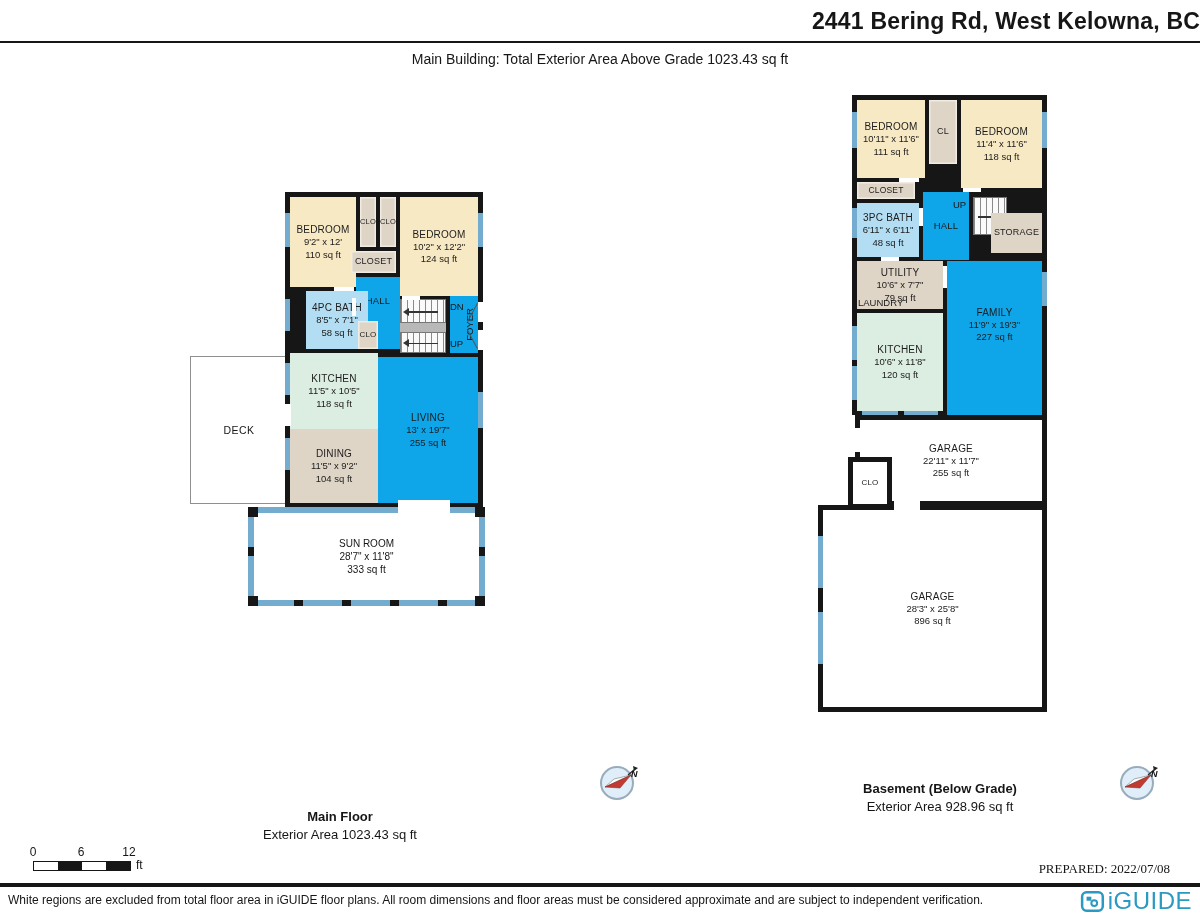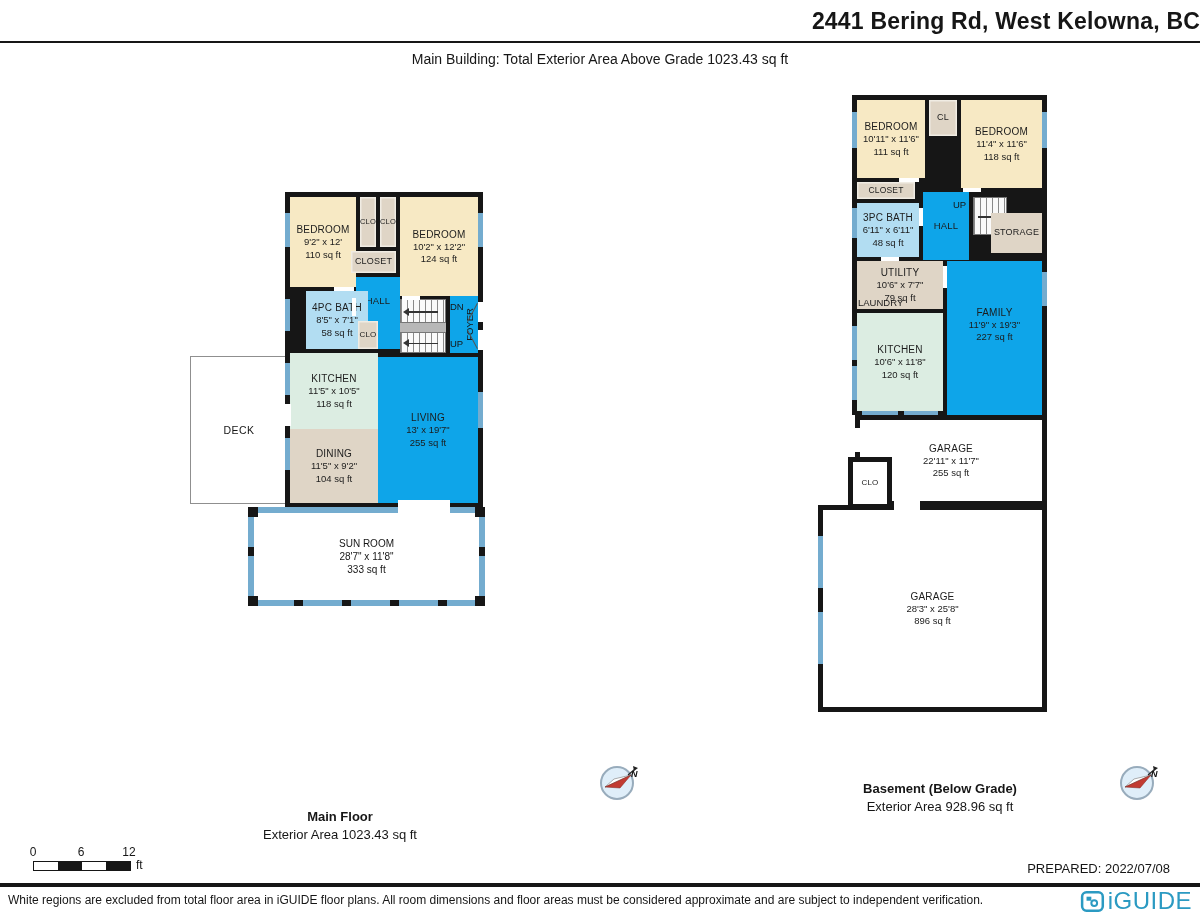--- a/index.html
+++ b/index.html
@@ -41,21 +41,21 @@
   .mark{position:absolute;background:#161616;}
   .caption{position:absolute;width:300px;text-align:center;font-size:13px;line-height:1.35;}
   .caption .cap-t{font-weight:bold;}
   .scalebar{position:absolute;left:24px;top:845px;width:160px;height:32px;font-size:12px;}
   .scalebar .num{position:absolute;top:0;width:20px;text-align:center;}
   .bar{position:absolute;left:9px;top:16px;width:96px;height:8px;border:1px solid #161616;
        display:flex;}
   .bar div{width:24px;height:100%;}
   .seg-w{background:#fff;} .seg-b{background:#161616;}
   .ft{position:absolute;left:112px;top:13px;text-align:center;}
-  .prepared{position:absolute;left:950px;top:861px;width:220px;text-align:right;font-size:13px;}
+  .prepared{position:absolute;left:950px;top:861px;width:220px;text-align:right;font-size:13px;font-family:Liberation Serif, serif;}
   .footbar{position:absolute;left:0;top:883px;width:1200px;height:4px;background:#161616;}
   .disclaimer{position:absolute;left:8px;top:893px;font-size:12px;}
   .logo{position:absolute;right:8px;top:887px;display:flex;align-items:center;gap:3px;}
   .logo .logo-text{font-size:24px;color:#2B9AC2;letter-spacing:.5px;}
   .diag{position:absolute;width:1px;background:#555;}
 </style>
 </head>
 <body>
 
 <div id="canvas">
@@ -165,21 +165,21 @@
   </div>
   <div class="gap" style="left:398px;top:500px;width:52px;height:14px"></div>
 
   <div class="block" style="left:852px;top:95px;width:195px;height:320px"></div>
 
   <div class="room cream" style="left:857px;top:100px;width:68px;height:78px">
     <span class="rname">BEDROOM</span>
     <span class="rdims">10'11" x 11'6"</span>
     <span class="rarea">111 sq ft</span>
   </div>
-  <div class="room tan inset" style="left:929px;top:100px;width:28px;height:36px;font-size:9px">
+  <div class="room tan inset" style="left:929px;top:100px;width:28px;height:64px;font-size:9px">
     <span class="rname">CL</span>
   </div>
   <div class="room cream" style="left:961px;top:100px;width:81px;height:88px">
     <span class="rname">BEDROOM</span>
     <span class="rdims">11'4" x 11'6"</span>
     <span class="rarea">118 sq ft</span>
   </div>
   <div class="room tan inset" style="left:857px;top:182px;width:58px;height:17px;font-size:8.5px">
     <span class="rname">CLOSET</span>
   </div>

